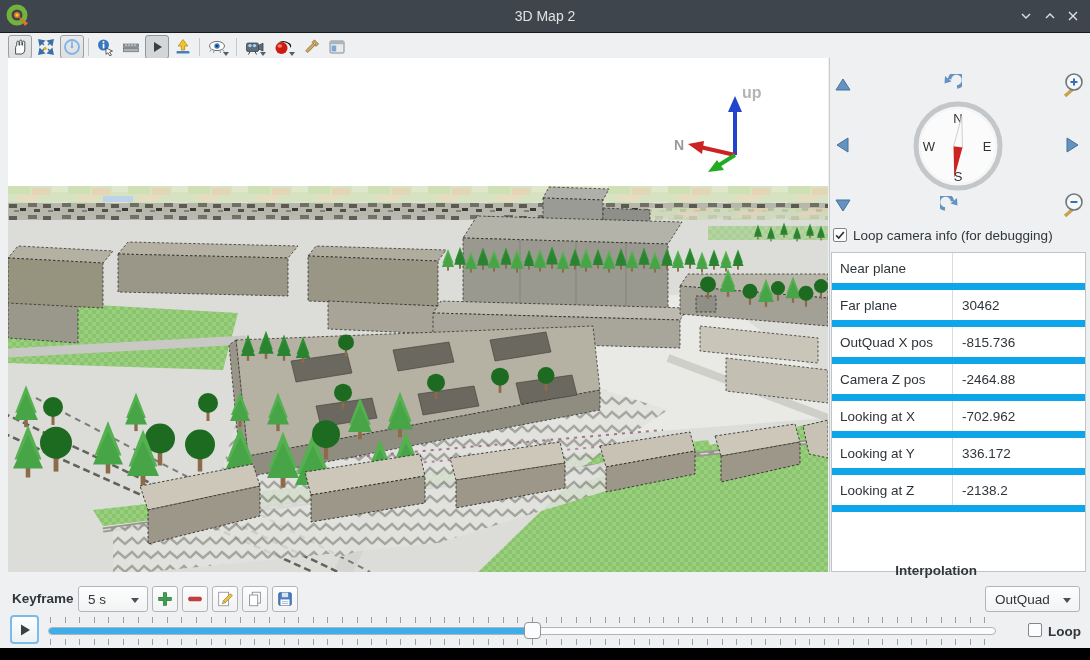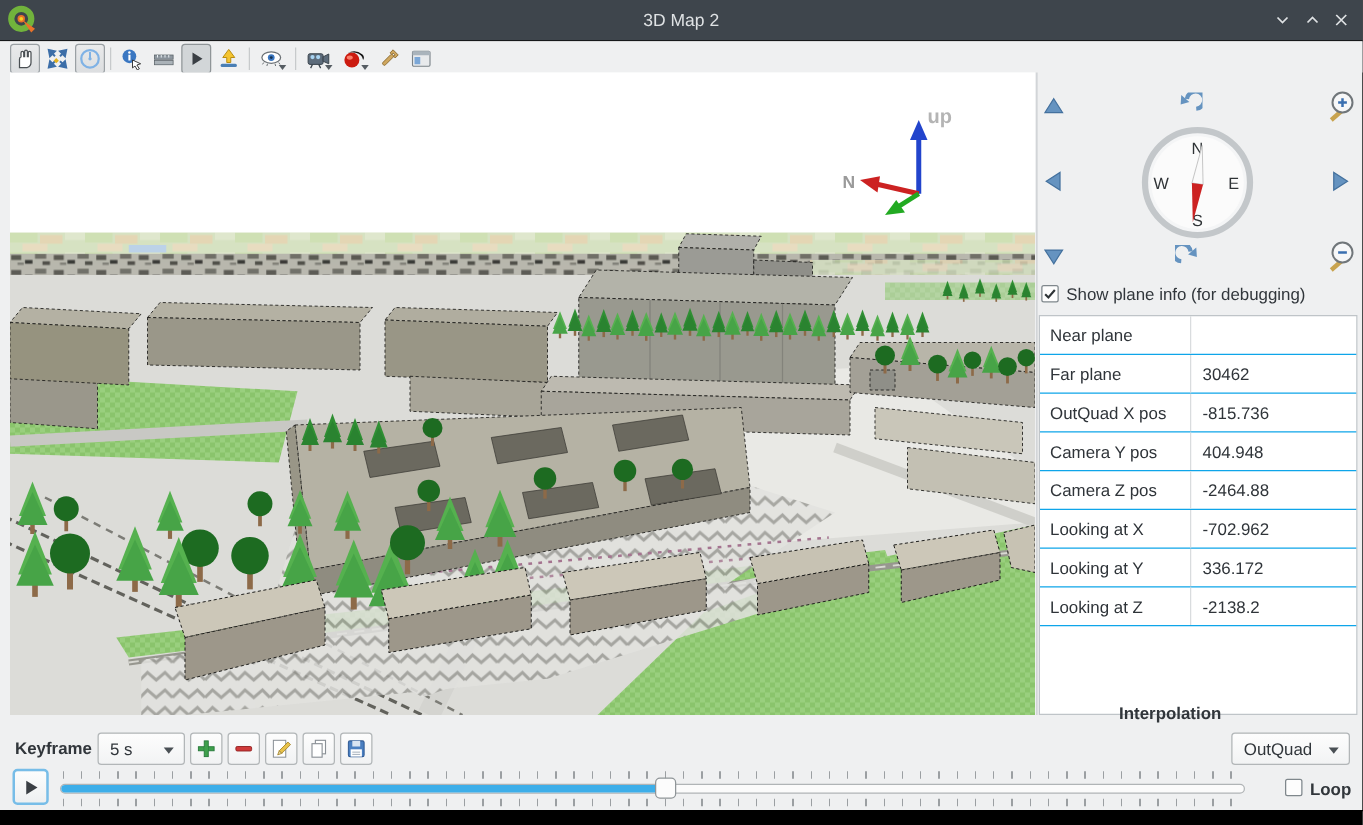--- a/index.html
+++ b/index.html
@@ -23,21 +23,21 @@
   
   .viewport{position:absolute;left:8px;top:58px;width:820px;height:404px;background:#fff;}
   .panel-divider{position:absolute;left:829px;top:58px;width:1px;height:514px;background:#c9cccf;}
   
   .navwidget .arrow{position:absolute;}
   .check{width:14px;height:14px;background:#fdfdfd;border:1px solid #7f878c;border-radius:2px;box-sizing:border-box;}
   .caminfo-check{position:absolute;left:833px;top:228px;}
   .caminfo-label{position:absolute;left:853px;top:228px;font-size:13.5px;color:#31363b;}
   .camtable{position:absolute;left:831px;top:252px;width:255px;height:320px;background:#fff;
     border:1px solid #bfc4c8;box-sizing:border-box;}
-  .camrow{position:relative;height:30px;border-bottom:1px solid #0ea5e9;display:flex;}
+  .camrow{position:relative;height:30px;border-bottom:7px solid #0ea5e9;display:flex;}
   .camrow .c1{width:121px;border-right:1px solid #d9dcde;box-sizing:border-box;padding:0 0 0 8px;
     display:flex;align-items:center;font-size:13.5px;color:#2f3439;}
   .camrow .c2{flex:1;padding-left:9px;display:flex;align-items:center;font-size:13.5px;color:#2f3439;}
   
   .blabel{position:absolute;font-size:13.5px;color:#31363b;font-weight:bold;}
   .combo{position:absolute;height:26px;background:linear-gradient(#fdfdfd,#f2f3f4);border:1px solid #b2b6b8;
     border-radius:3px;box-sizing:border-box;font-size:13.5px;color:#31363b;display:flex;align-items:center;padding-left:9px;}
   .combo .ccaret{position:absolute;right:8px;top:11px;width:0;height:0;border-left:4.5px solid transparent;
     border-right:4.5px solid transparent;border-top:5px solid #4a5055;}
   .kbtn{position:absolute;top:586px;width:26px;height:26px;border:1px solid #b2b6b8;border-radius:3px;
@@ -459,37 +459,33 @@
     </svg>
   </div>
 
   <div class="caminfo-check">
     <div class="check">
       <svg width="12" height="12" viewBox="0 0 14 14">
         <polyline points="2.5,7.5 5.5,10.5 11.5,3.5" fill="none" stroke="#2e3336" stroke-width="2"></polyline>
         </svg>
     </div>
   </div>
-  <div class="caminfo-label">Show plane info (for debugging)</div>
+  <div class="caminfo-label">Loop camera info (for debugging)</div>
 
   <div class="camtable">
     <div class="camrow">
         <div class="c1">Near plane</div>
       </div>
     <div class="camrow">
         <div class="c1">Far plane</div>
         <div class="c2">30462</div>
       </div>
     <div class="camrow">
         <div class="c1">OutQuad X pos</div>
         <div class="c2">-815.736</div>
-      </div>
-    <div class="camrow">
-        <div class="c1">Camera Y pos</div>
-        <div class="c2">404.948</div>
       </div>
     <div class="camrow">
         <div class="c1">Camera Z pos</div>
         <div class="c2">-2464.88</div>
       </div>
     <div class="camrow">
         <div class="c1">Looking at X</div>
         <div class="c2">-702.962</div>
       </div>
     <div class="camrow">

